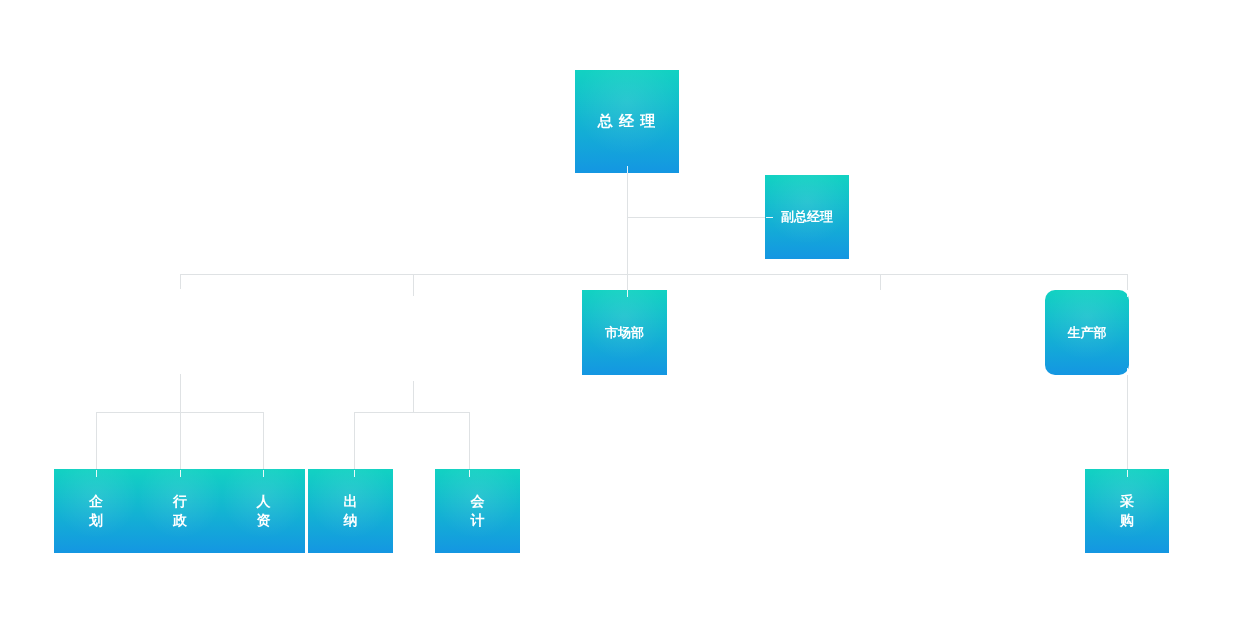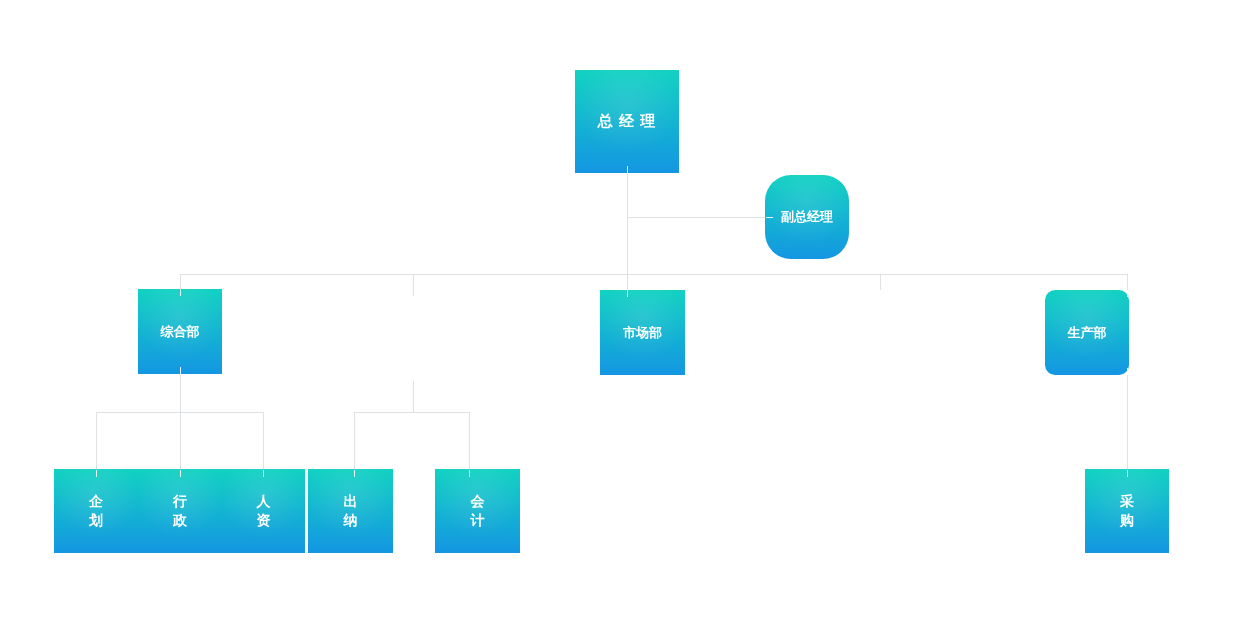--- a/index.html
+++ b/index.html
@@ -71,26 +71,25 @@
     <line class="cline" x1="413.5" y1="381" x2="413.5" y2="413"></line>
     <line class="cline" x1="354" y1="412.5" x2="469" y2="412.5"></line>
     <line class="cline" x1="354.5" y1="412" x2="354.5" y2="469"></line>
     <line class="cline" x1="469.5" y1="412" x2="469.5" y2="469"></line>
 
     <line class="cline" x1="1127.5" y1="375" x2="1127.5" y2="469"></line>
   </svg>
 
   <div class="node lv1" style="left:575px; top:70px; width:104px; height:103px;">总 经 理</div>
 
-  <div class="node lv2" style="left:765px; top:175px; width:84px; height:84px;border-radius:26px;">副总经理</div>
-
-  <div class="node lv2" style="left:138px; top:289px; width:84px; height:85px;">综合部</div>
+  <div class="node lv2" style="left:765px; top:175px; width:84px; height:84px;">副总经理</div>
 
 
-  <div class="node lv2" style="left:600px; top:290px; width:85px; height:85px;text-align:right;">市场部</div>
+
+  <div class="node lv2" style="left:582px; top:290px; width:85px; height:85px;text-align:right;">市场部</div>
 
 
   <div class="node lv2" style="left:1045px; top:290px; width:84px; height:85px;border-radius:10px;">生产部</div>
 
   <div class="node lv3" style="left:54px; top:469px; width:84px; height:84px;">企
 划</div>
 
   <div class="node lv3" style="left:138px; top:469px; width:84px; height:84px;">行
 政</div>
 

